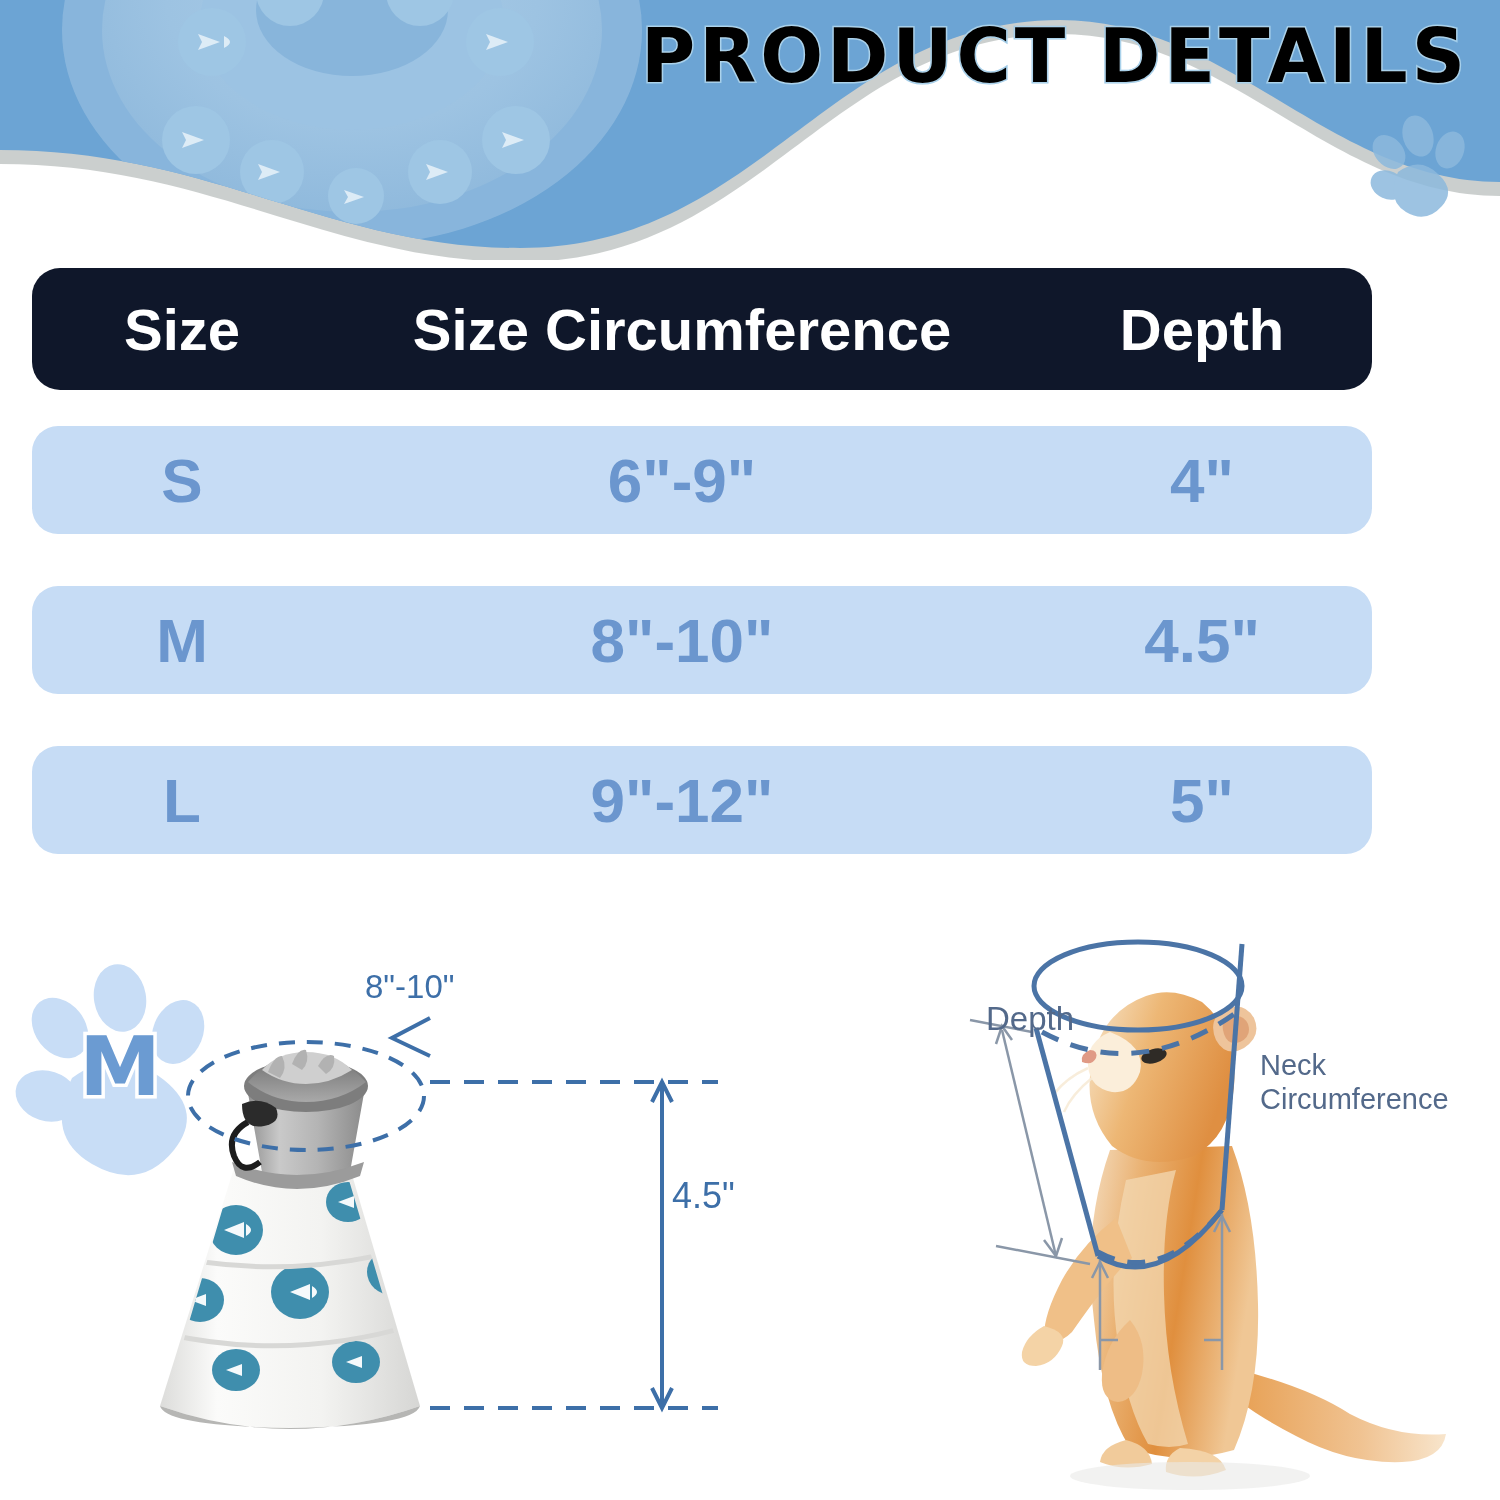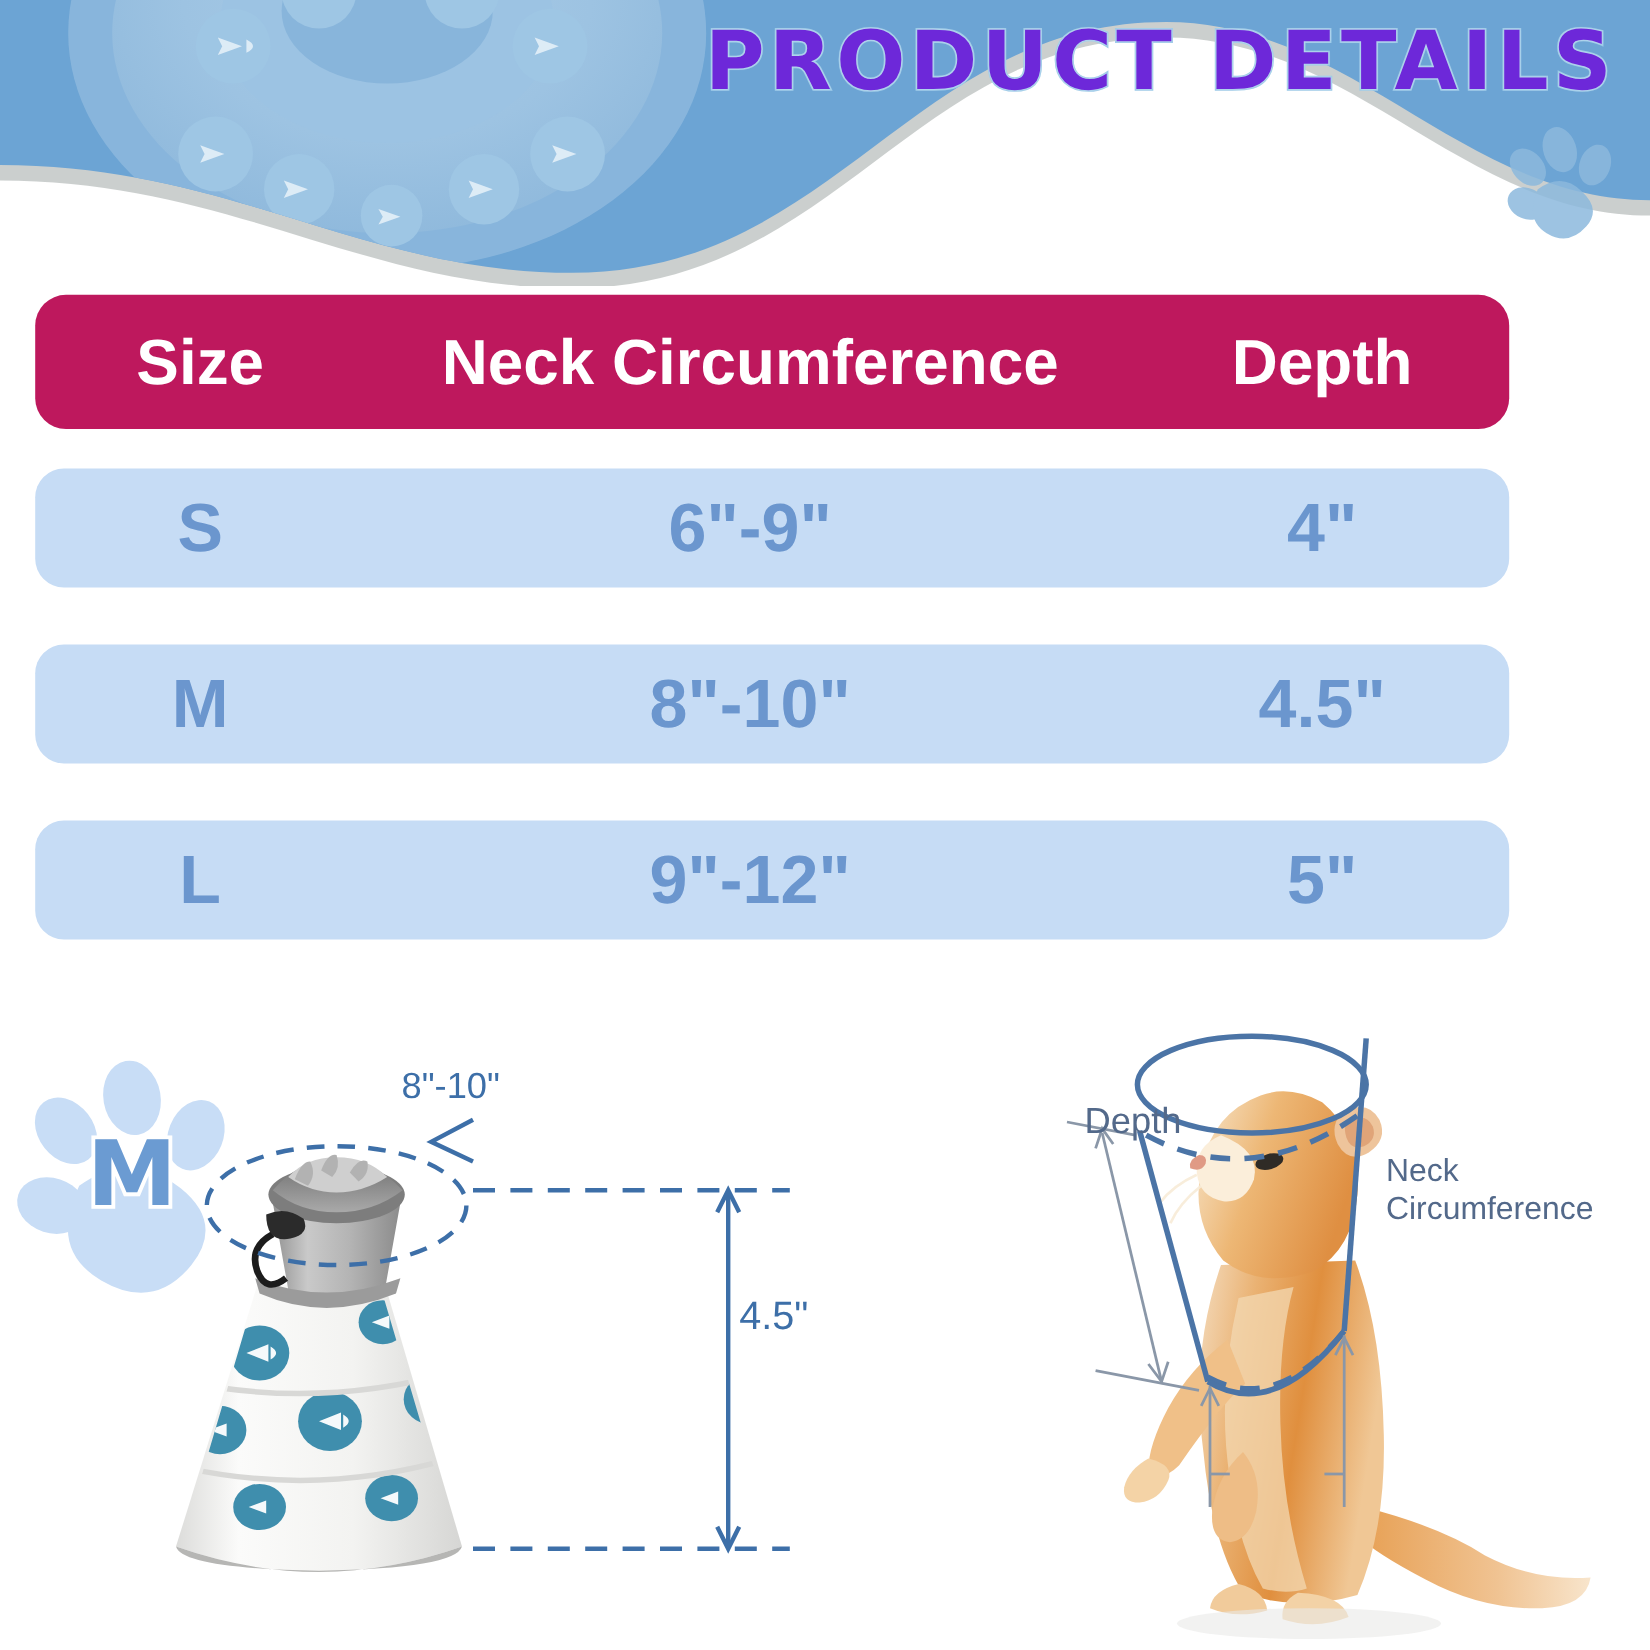--- a/index.html
+++ b/index.html
@@ -19,21 +19,21 @@
   .banner svg{position:absolute;left:0;top:0;}
 
   .banner-title{
     position:absolute;
     left:620px;top:18px;
     width:870px;
     text-align:center;
     font-size:74px;
     font-weight:bold;
     letter-spacing:4px;
-    color:#6d28d9;
+    color:#000000;
     -webkit-text-stroke:3px #9ecbe8;
     paint-order:stroke fill;
     font-family:"DejaVu Sans", sans-serif;
     line-height:1.05;
     text-shadow:0 0 2px rgba(255,255,255,.6);
   }
 
   
   .size-table{
     position:absolute;
@@ -41,21 +41,21 @@
     width:1340px;
   }
   .trow{
     display:flex;
     align-items:center;
     border-radius:26px;
     box-sizing:border-box;
   }
   .thead{
     height:122px;
-    background:#be185d;
+    background:#0f172a;
     border-radius:28px;
     margin-bottom:36px;
   }
   .thead .cell{
     color:#ffffff;
     font-size:58px;
     font-weight:bold;
   }
   .tbody-row{
     height:108px;
@@ -148,21 +148,21 @@
     </g>
   </svg>
 
   <div class="banner-title">PRODUCT DETAILS</div>
 </div>
 
 <div class="size-table">
 
   <div class="trow thead">
     <div class="cell c-size">Size</div>
-    <div class="cell c-neck">Neck Circumference</div>
+    <div class="cell c-neck">Size Circumference</div>
     <div class="cell c-depth">Depth</div>
   </div>
 
   <div class="trow tbody-row">
     <div class="cell c-size">S</div>
     <div class="cell c-neck">6"-9"</div>
     <div class="cell c-depth">4"</div>
   </div>
 
   <div class="trow tbody-row">

